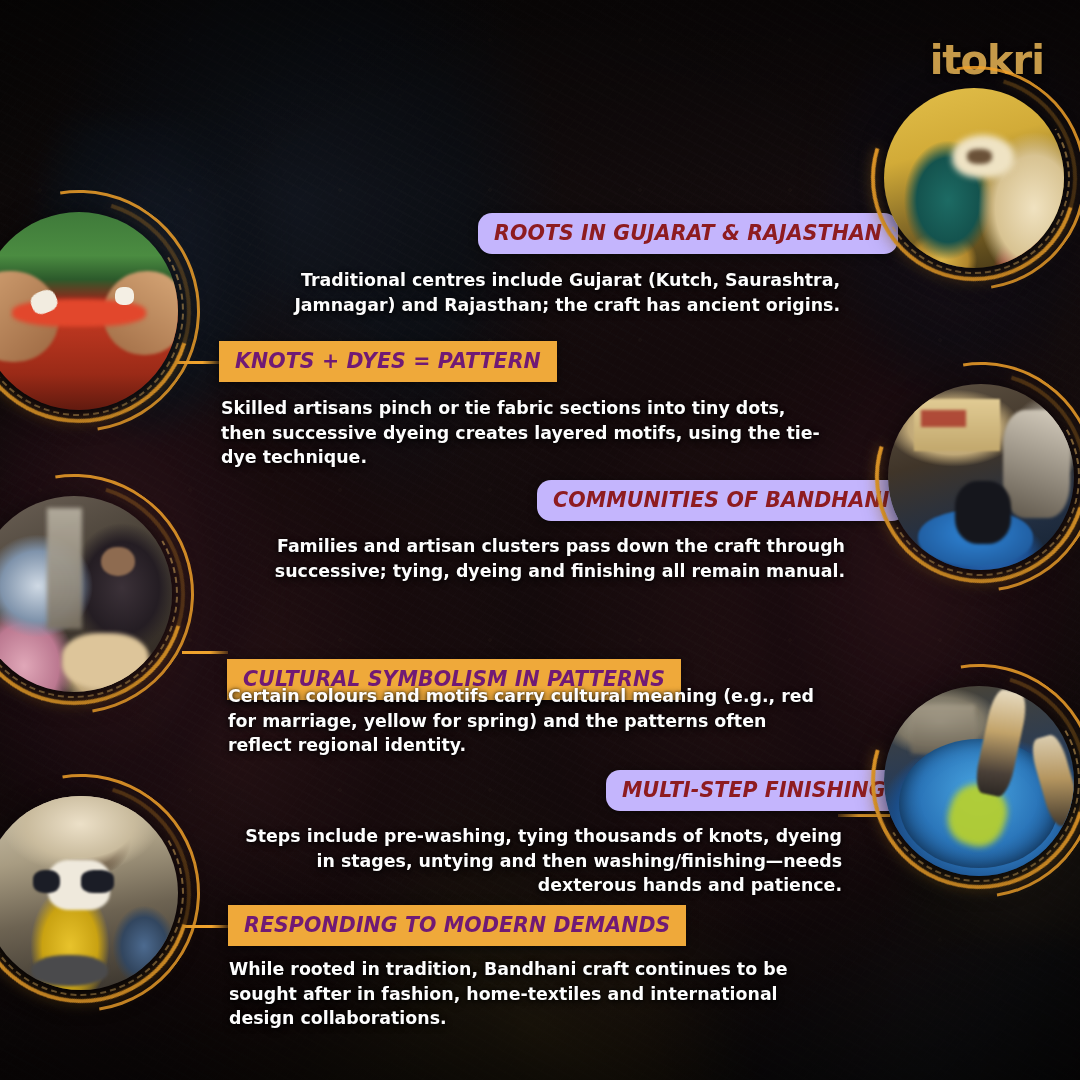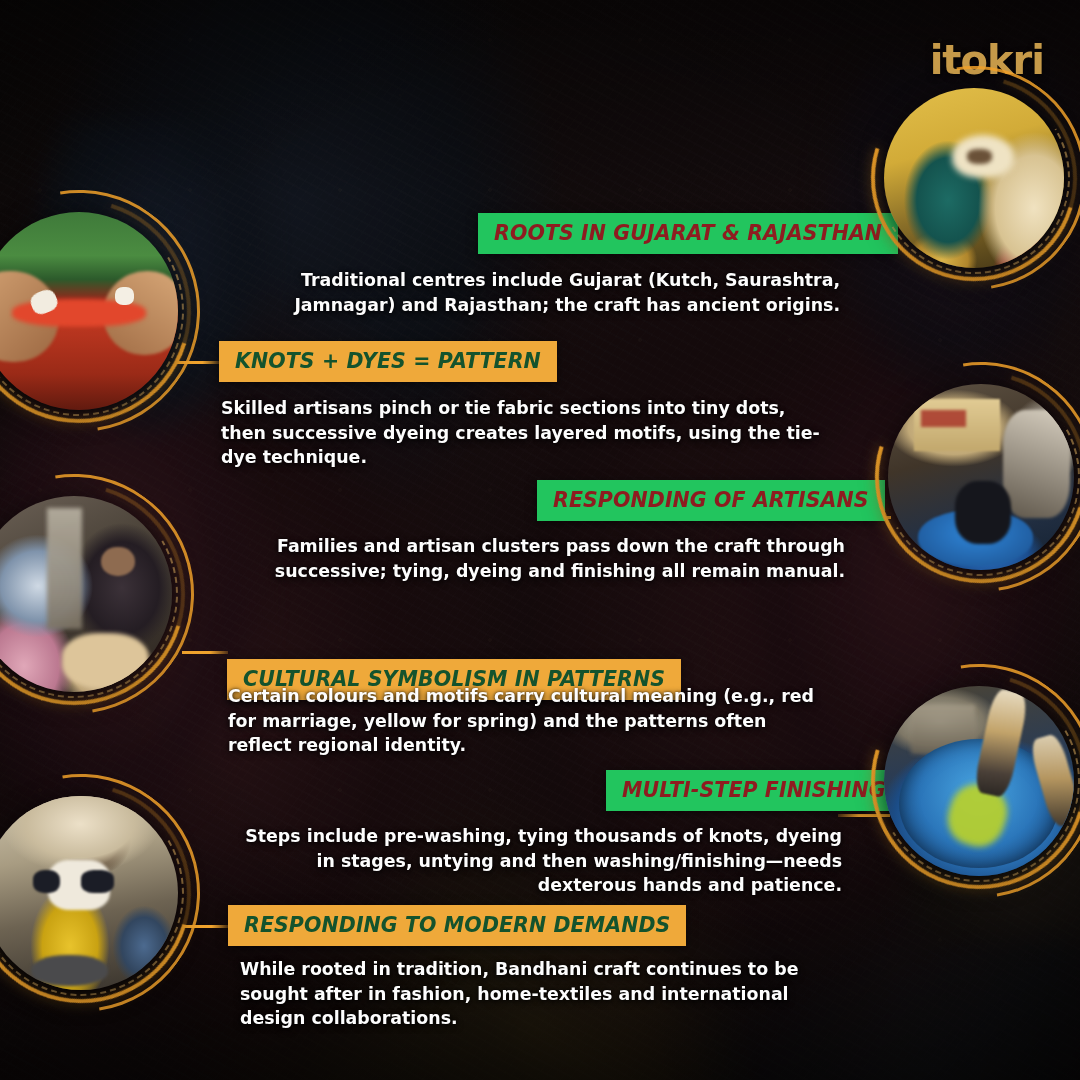--- a/index.html
+++ b/index.html
@@ -99,22 +99,22 @@
   .label{
     display:inline-block;
     padding:8px 16px 9px;
     font-family:"DejaVu Sans", sans-serif;
     font-weight:bold; font-style:italic;
     font-size:20.5px;
     letter-spacing:.1px;
     white-space:nowrap;
     box-shadow:0 2px 9px rgba(0,0,0,.55);
   }
-  .label.cream{ background:#22c55e; color:#8e1c20; }
-  .label.amber{ background:#efa93a; color:#14532d; }
+  .label.cream{ background:#c4b5fd; color:#8e1c20;border-radius:14px; }
+  .label.amber{ background:#efa93a; color:#701a75; }
 
   .body{
     color:#fdfdfd;
     font-family:"DejaVu Sans", sans-serif;
     font-weight:bold;
     font-size:17.4px;
     line-height:1.41;
     text-shadow:0 2px 7px rgba(0,0,0,.9), 0 0 3px rgba(0,0,0,.7);
   }
   .body.right{ text-align:right; }
@@ -290,42 +290,42 @@
   <div class="connector" style="left:840px; top:233px; width:42px;"></div>
   <div class="section body right" style="left:240px; top:268px; width:600px;">Traditional centres include Gujarat (Kutch, Saurashtra, Jamnagar) and Rajasthan; the craft has ancient origins.</div>
 
   <div class="section" style="left:219px; top:341px;">
     <div class="label amber">KNOTS + DYES = PATTERN</div>
   </div>
   <div class="connector rev" style="left:176px; top:361px; width:44px;"></div>
   <div class="section body left" style="left:221px; top:396px; width:600px;">Skilled artisans pinch or tie fabric sections into tiny dots, then successive dyeing creates layered motifs, using the tie-dye technique.</div>
 
   <div class="section" style="left:537px; top:480px;">
-    <div class="label cream">RESPONDING OF ARTISANS</div>
+    <div class="label cream">COMMUNITIES OF BANDHANI</div>
   </div>
   <div class="connector" style="left:845px; top:516px; width:46px;"></div>
   <div class="section body right" style="left:245px; top:534px; width:600px;">Families and artisan clusters pass down the craft through successive; tying, dyeing and finishing all remain manual.</div>
 
   <div class="section" style="left:227px; top:631px;margin-top:28px;">
     <div class="label amber">CULTURAL SYMBOLISM IN PATTERNS</div>
   </div>
   <div class="connector rev" style="left:182px; top:651px; width:46px;"></div>
   <div class="section body left" style="left:228px; top:684px; width:600px;">Certain colours and motifs carry cultural meaning (e.g., red for marriage, yellow for spring) and the patterns often reflect regional identity.</div>
 
   <div class="section" style="left:580px; top:770px;margin-left:26px;">
     <div class="label cream">MULTI-STEP FINISHING</div>
   </div>
   <div class="connector" style="left:838px; top:814px; width:52px;"></div>
   <div class="section body right" style="left:232px; top:824px; width:610px;">Steps include pre-washing, tying thousands of knots, dyeing in stages, untying and then washing/finishing—needs dexterous hands and patience.</div>
 
   <div class="section" style="left:228px; top:905px;">
     <div class="label amber">RESPONDING TO MODERN DEMANDS</div>
   </div>
   <div class="connector rev" style="left:184px; top:925px; width:46px;"></div>
-  <div class="section body left" style="left:240px; top:957px; width:600px;">While rooted in tradition, Bandhani craft continues to be sought after in fashion, home-textiles and international design collaborations.</div>
+  <div class="section body left" style="left:229px; top:957px; width:600px;">While rooted in tradition, Bandhani craft continues to be sought after in fashion, home-textiles and international design collaborations.</div>
 
   <div class="circle-wrap" style="left:884px; top:88px; width:180px; height:180px;">
     <div class="ring"></div>
     <div class="ring2"></div>
     <div class="ring3"></div>
     <div class="photo">
       <div class="scene s-women">
           <div class="g1"></div>
           <div class="g2"></div>
         </div>

